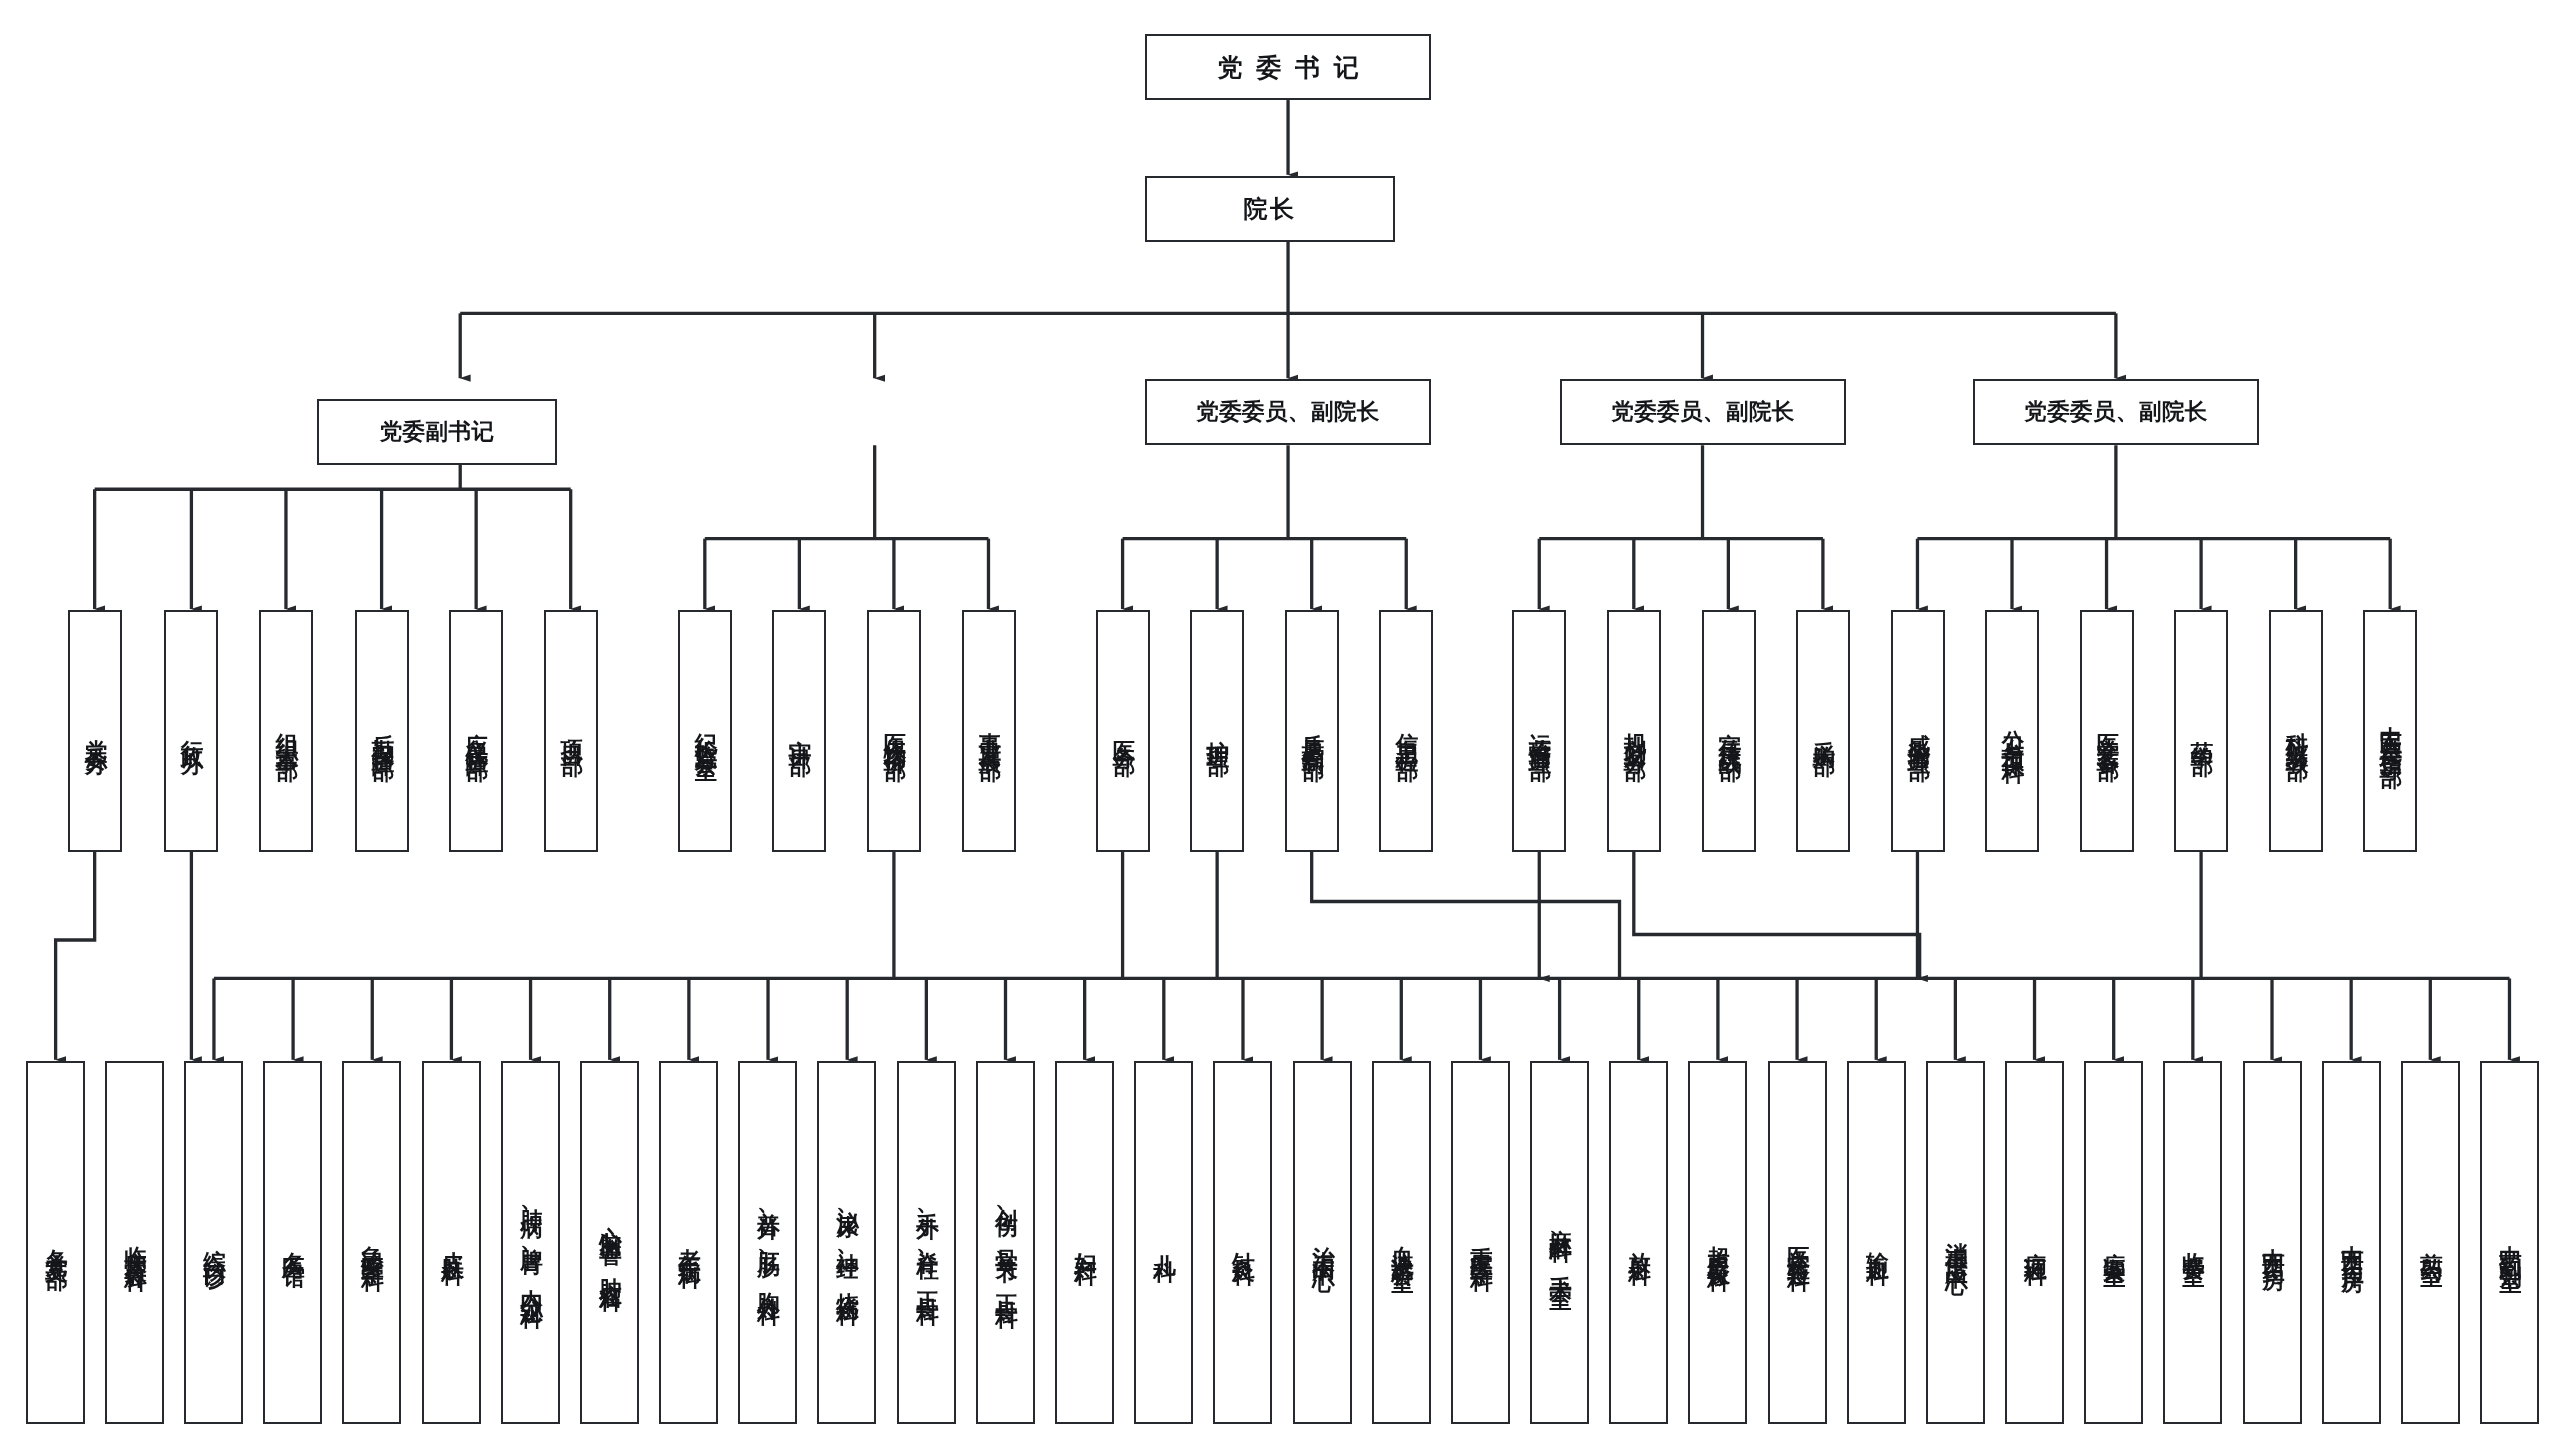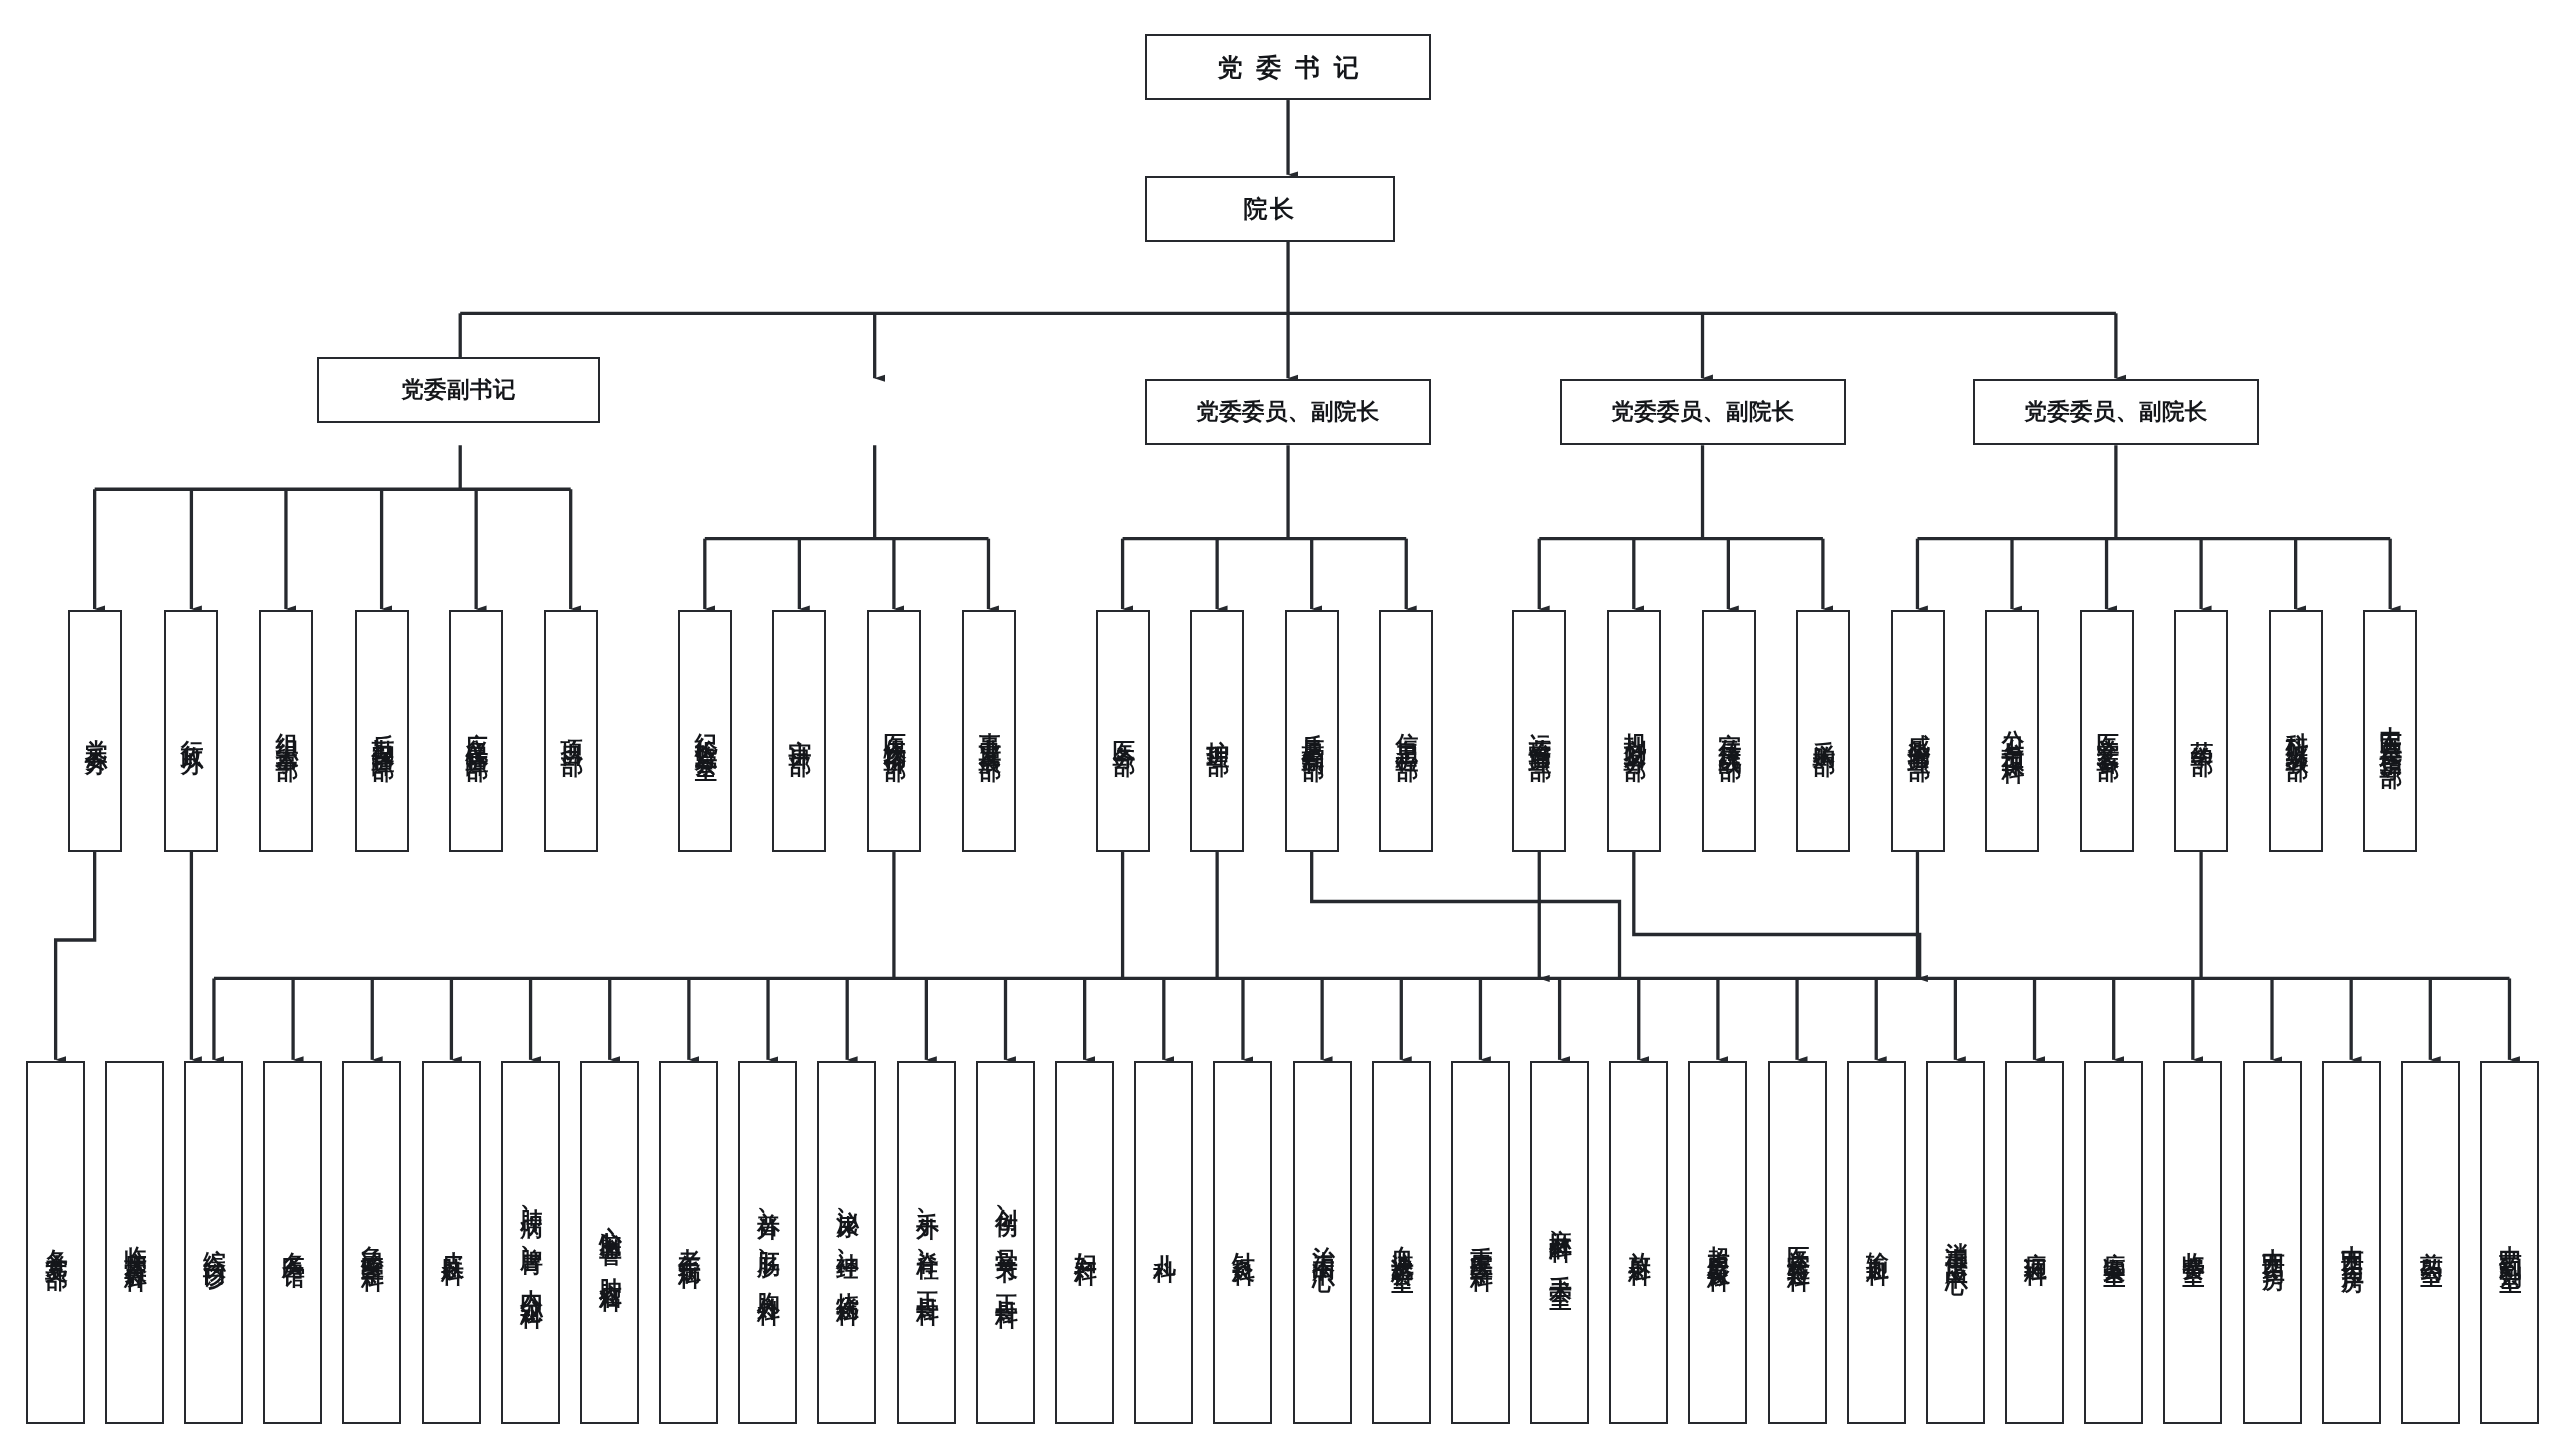--- a/index.html
+++ b/index.html
@@ -159,21 +159,21 @@
   </svg>
 
   <div class="node lvl0" style="left:1139px; top:34px; width:286px; height:66px;">
     <span class="lbl">党委书记</span>
   </div>
 
   <div class="node lvl1" style="left:1139px; top:176px; width:250px; height:66px;">
     <span class="lbl">院长</span>
   </div>
 
-  <div class="node lvl2" style="left:311px; top:357px; width:283px; height:66px;">
+  <div class="node lvl2" style="left:311px; top:399px; width:240px; height:66px;">
     <span class="lbl">党委副书记</span>
   </div>
   <div class="node lvl2" style="left:1139px; top:379px; width:286px; height:66px;">
     <span class="lbl">党委委员、副院长</span>
   </div>
   <div class="node lvl2" style="left:1554px; top:379px; width:286px; height:66px;">
     <span class="lbl">党委委员、副院长</span>
   </div>
   <div class="node lvl2" style="left:1967px; top:379px; width:286px; height:66px;">
     <span class="lbl">党委委员、副院长</span>

